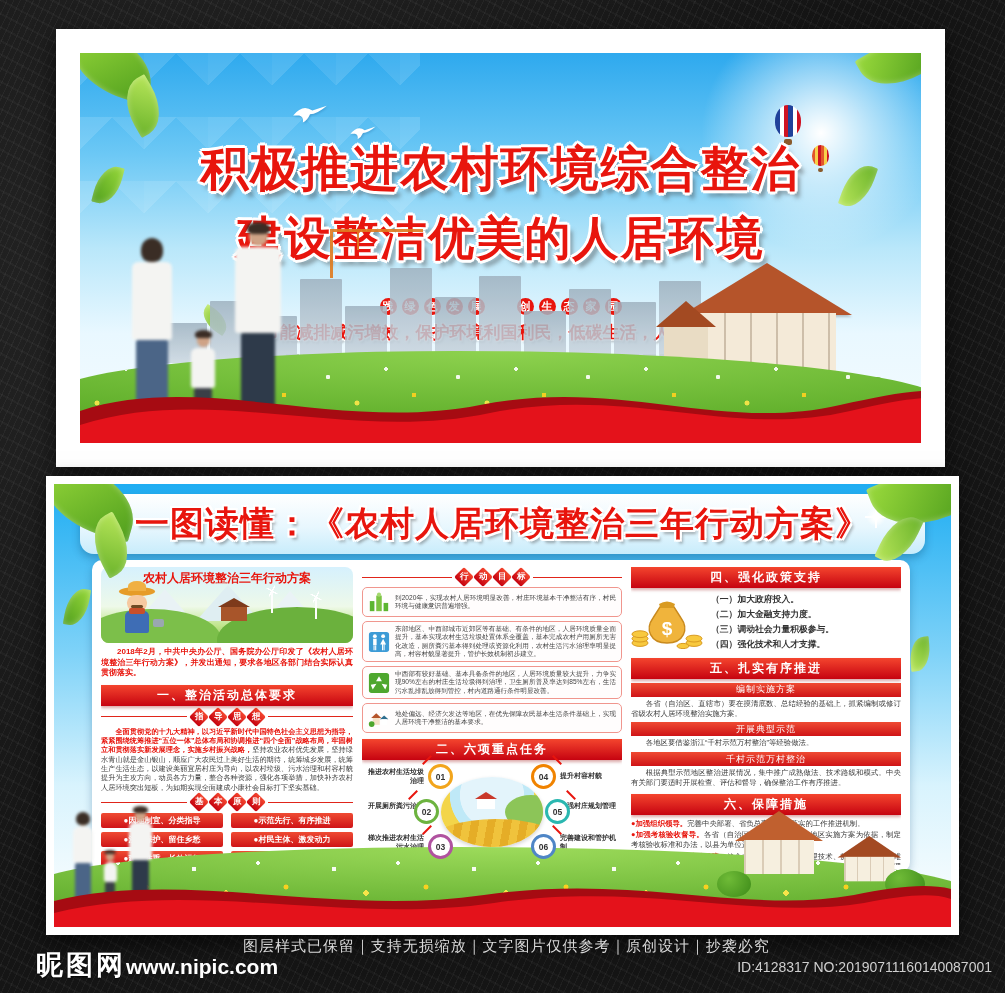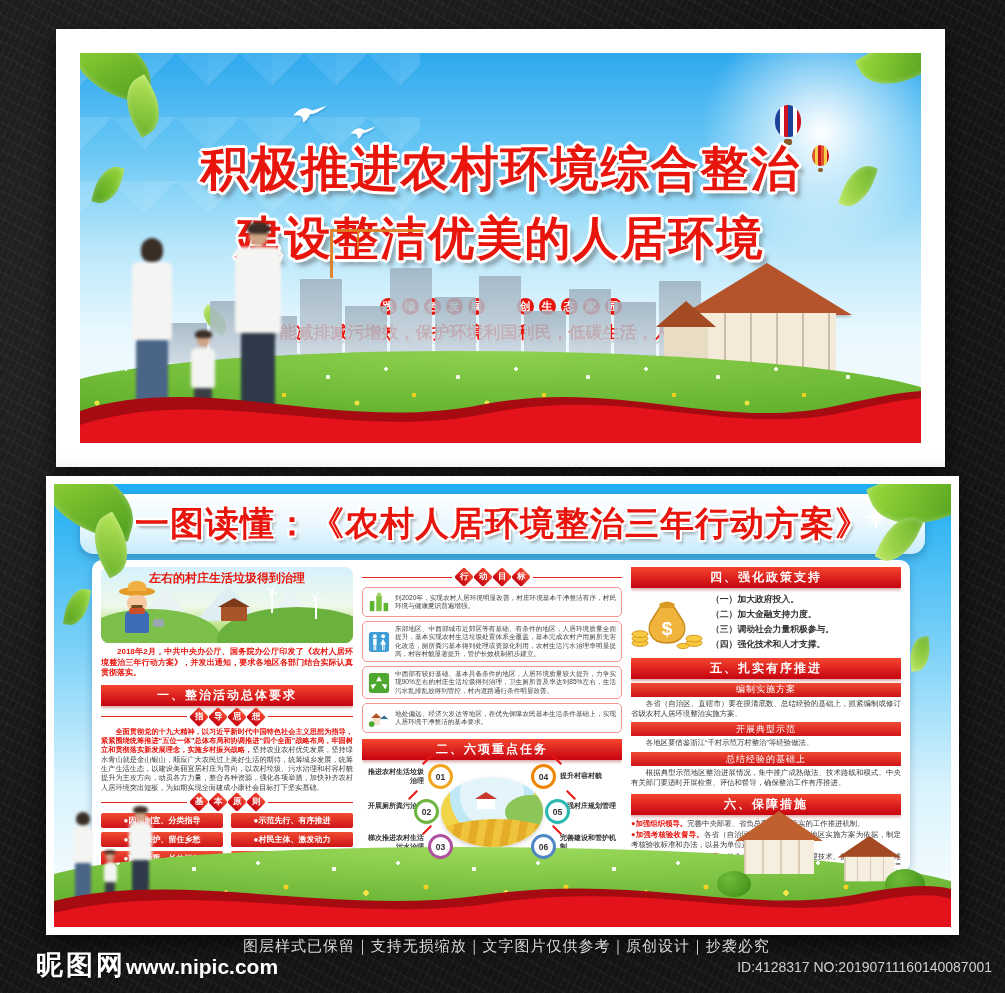--- a/index.html
+++ b/index.html
@@ -323,21 +323,21 @@
       <div class="leaf lt" style="left:28px;top:44px;width:58px;height:34px;transform:rotate(62deg);z-index:5;"></div>
       <div class="leaf" style="left:4px;top:112px;width:38px;height:22px;transform:rotate(100deg);z-index:5;"></div>
       <div class="leaf" style="right:-14px;top:-14px;width:92px;height:56px;transform:rotate(-22deg);z-index:5;"></div>
       <div class="leaf lt" style="right:26px;top:40px;width:52px;height:30px;transform:rotate(-65deg);z-index:5;"></div>
       <div class="leaf lt" style="right:14px;top:160px;width:34px;height:20px;transform:rotate(-95deg);z-index:5;"></div>
 
       <div class="card">
 
         <div class="col colL">
           <div class="illus">
-            <div class="illus-title">左右的村庄生活垃圾得到治理</div>
+            <div class="illus-title">农村人居环境整治三年行动方案</div>
             <div class="mt mt1"></div>
               <div class="mt mt2"></div>
               <div class="mt mt3"></div>
             <div class="hill" style="left:-20px;bottom:-26px;width:140px;height:60px;"></div>
             <div class="hill" style="right:-24px;bottom:-30px;width:160px;height:66px;background:#6bb13d;"></div>
             <div class="barn"></div>
             <div class="turbine" style="left:170px;top:24px;"></div>
             <div class="turbine" style="left:214px;top:30px;"></div>
             <div class="farmer">
               <div class="f-hat"></div>
@@ -509,21 +509,21 @@
               <div>（三）调动社会力量积极参与。</div>
               <div>（四）强化技术和人才支撑。</div>
             </div>
           </div>
 
           <div class="banner">五、扎实有序推进</div>
           <div class="subbanner">编制实施方案</div>
           <div class="steptext">各省（自治区、直辖市）要在摸清底数、总结经验的基础上，抓紧编制或修订省级农村人居环境整治实施方案。</div>
           <div class="subbanner">开展典型示范</div>
           <div class="steptext">各地区要借鉴浙江“千村示范万村整治”等经验做法。</div>
-          <div class="subbanner">总结经验的基础上</div>
+          <div class="subbanner">千村示范万村整治</div>
           <div class="steptext">根据典型示范地区整治进展情况，集中推广成熟做法、技术路线和模式。中央有关部门要适时开展检查、评估和督导，确保整治工作有序推进。</div>
 
           <div class="banner">六、保障措施</div>
           <div class="measures">
             <div class="measure"><span class="lead">●加强组织领导。</span><span>完善中央部署、省负总责、县抓落实的工作推进机制。</span></div>
             <div class="measure"><span class="lead">●加强考核验收督导。</span><span>各省（自治区、直辖市）要以本地区实施方案为依据，制定考核验收标准和办法，以县为单位进行检查验收。</span></div>
             <div class="measure"><span class="lead">●健全治理标准和法治保障。</span><span>健全农村生活垃圾污水治理技术、施工建设、运行维护等标准规范。各地区要区分排水方式、排放去向等，分类制定农村生活污水治理排放标准。</span></div>
 
           </div>
         </div>

